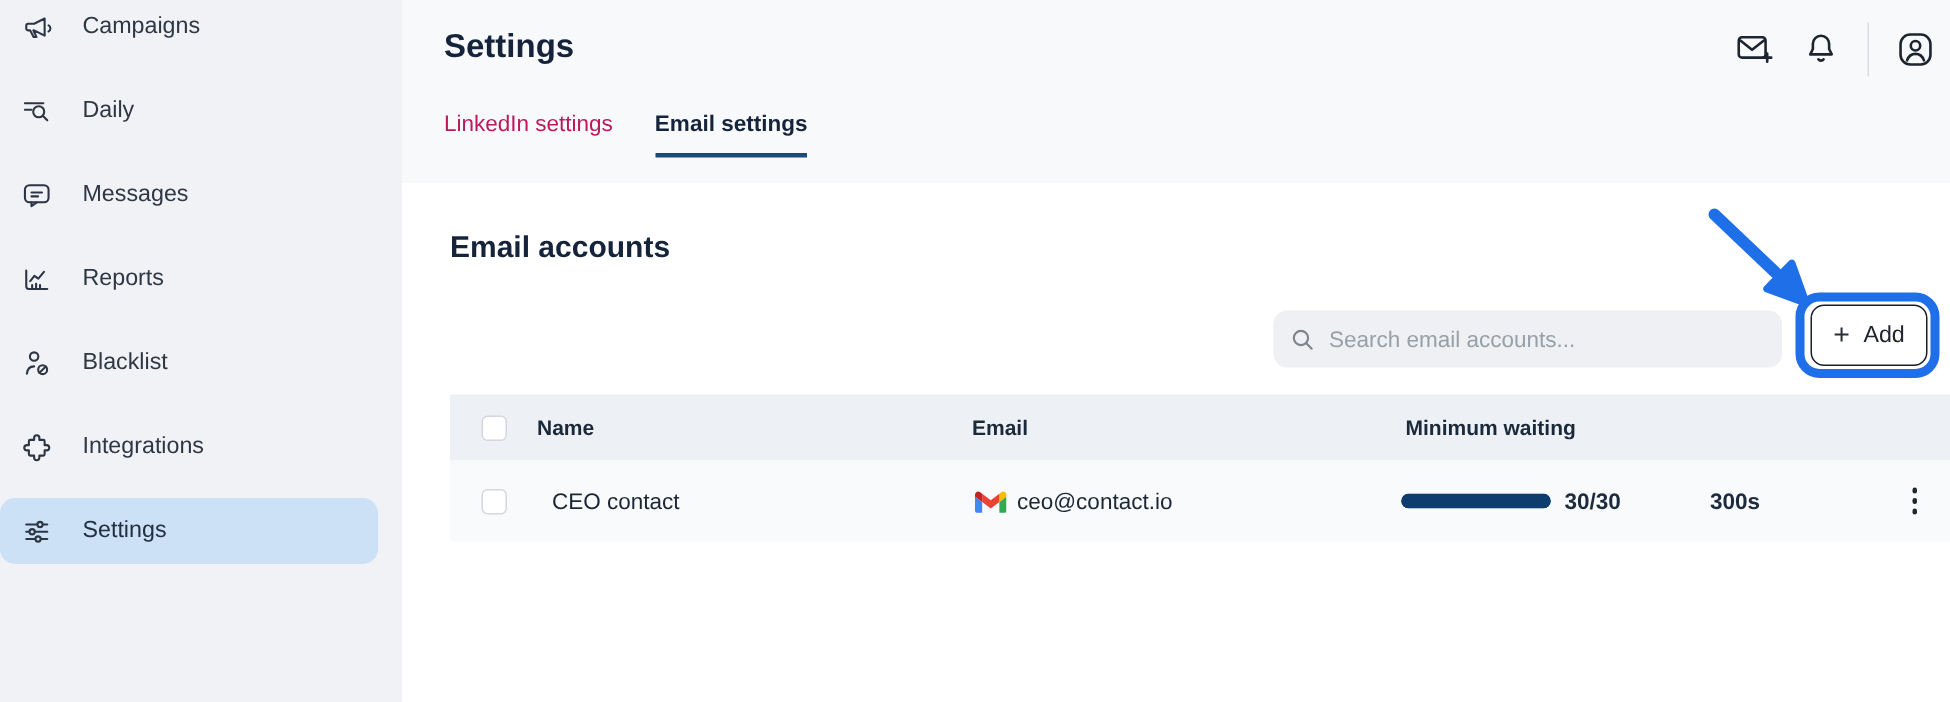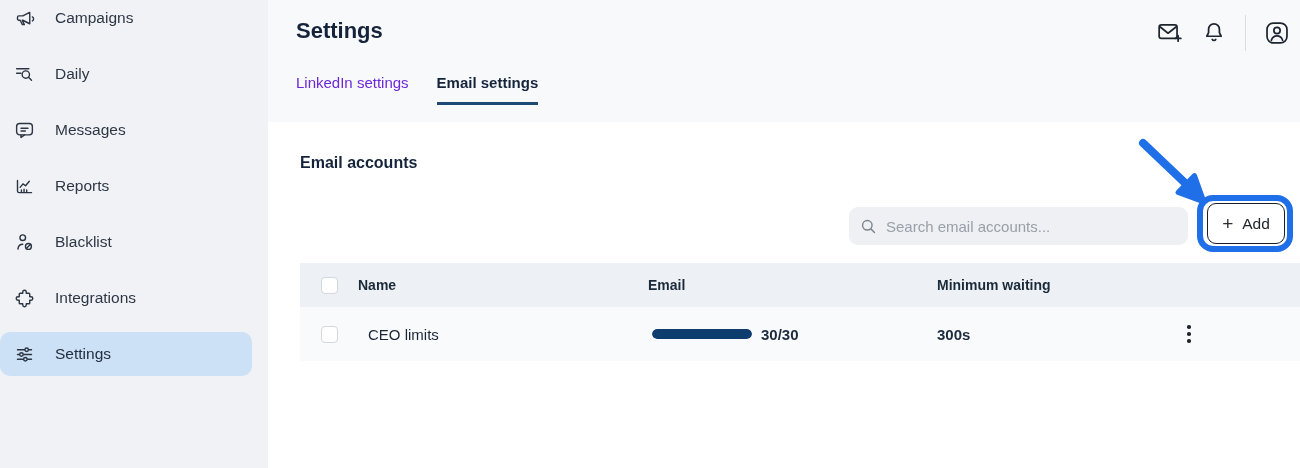--- a/index.html
+++ b/index.html
@@ -50,29 +50,29 @@
     fill: none; stroke: #1d2530; stroke-width: 1.6;
     stroke-linecap: round; stroke-linejoin: round;
   }
   .top-divider { width: 1px; height: 36px; background: #d9dce1; }
 
   .tabs {
     position: absolute; left: 296px; top: 74px;
     display: flex; gap: 28px;
   }
   .tab {
-    font-size: 15px; color: #6d28d9; padding-bottom: 11px;
+    font-size: 15px; color: #be185d; padding-bottom: 11px;
     border-bottom: 3px solid transparent; cursor: pointer;
   }
   .tab.active { color: #15243b; font-weight: 600; border-bottom-color: #1d4a74; }
 
   
   .section-title {
     position: absolute; left: 300px; top: 154px;
-    font-size: 16px; font-weight: 700; color: #15243b;
+    font-size: 20px; font-weight: 700; color: #15243b;
   }
   .search-box {
     position: absolute; left: 849px; top: 207px; width: 339px; height: 38px;
     background: #eef0f3; border-radius: 9px;
     display: flex; align-items: center; padding: 12px 10px; gap: 8px;
   }
   .search-box svg { width: 19px; height: 19px; flex: 0 0 auto; }
   .search-box svg circle, .search-box svg path {
     fill: none; stroke: #7d848d; stroke-width: 1.8; stroke-linecap: round;
   }
@@ -250,21 +250,31 @@
     <div class="cell">Name</div>
     <div class="cell">Email</div>
     <div class="cell c-wait">Minimum waiting</div>
     <div class="cell c-actions"></div>
   </div>
 
   <div class="tr row">
     <div class="cell c-check">
       <div class="checkbox"></div>
     </div>
-    <div class="cell" style="padding-left:10px">CEO limits</div>
+    <div class="cell" style="padding-left:10px">CEO contact</div>
+    <div class="cell" style="padding-left:2px">
+      <svg class="gmail" viewBox="0 0 24 18">
+        <path fill="#4285F4" d="M1.64 18h3.82V9.73L0 5.64v10.72C0 17.27.73 18 1.64 18z"></path>
+        <path fill="#34A853" d="M18.55 18h3.82c.9 0 1.63-.73 1.63-1.64V5.64l-5.45 4.09z"></path>
+        <path fill="#FBBC04" d="M18.55 3.46v6.27L24 5.64V4.27c0-2.02-2.31-3.17-3.93-1.96z"></path>
+        <path fill="#EA4335" d="M5.45 9.73V3.46L12 8.36l6.55-4.9v6.27L12 14.64z"></path>
+        <path fill="#C5221F" d="M0 4.27v1.37l5.45 4.09V3.46L3.93 2.31C2.31 1.1 0 2.25 0 4.27z"></path>
+      </svg>
+      <span>ceo@contact.io</span>
+    </div>
     <div class="cell c-limits">
       <div class="progress-track">
         <div class="progress-fill" style="width: 100%;"></div>
       </div>
       <span class="limit-text">30/30</span>
     </div>
     <div class="cell c-wait wait-text">300s</div>
     <div class="cell c-actions">
       <div class="kebab">
         <span></span>

